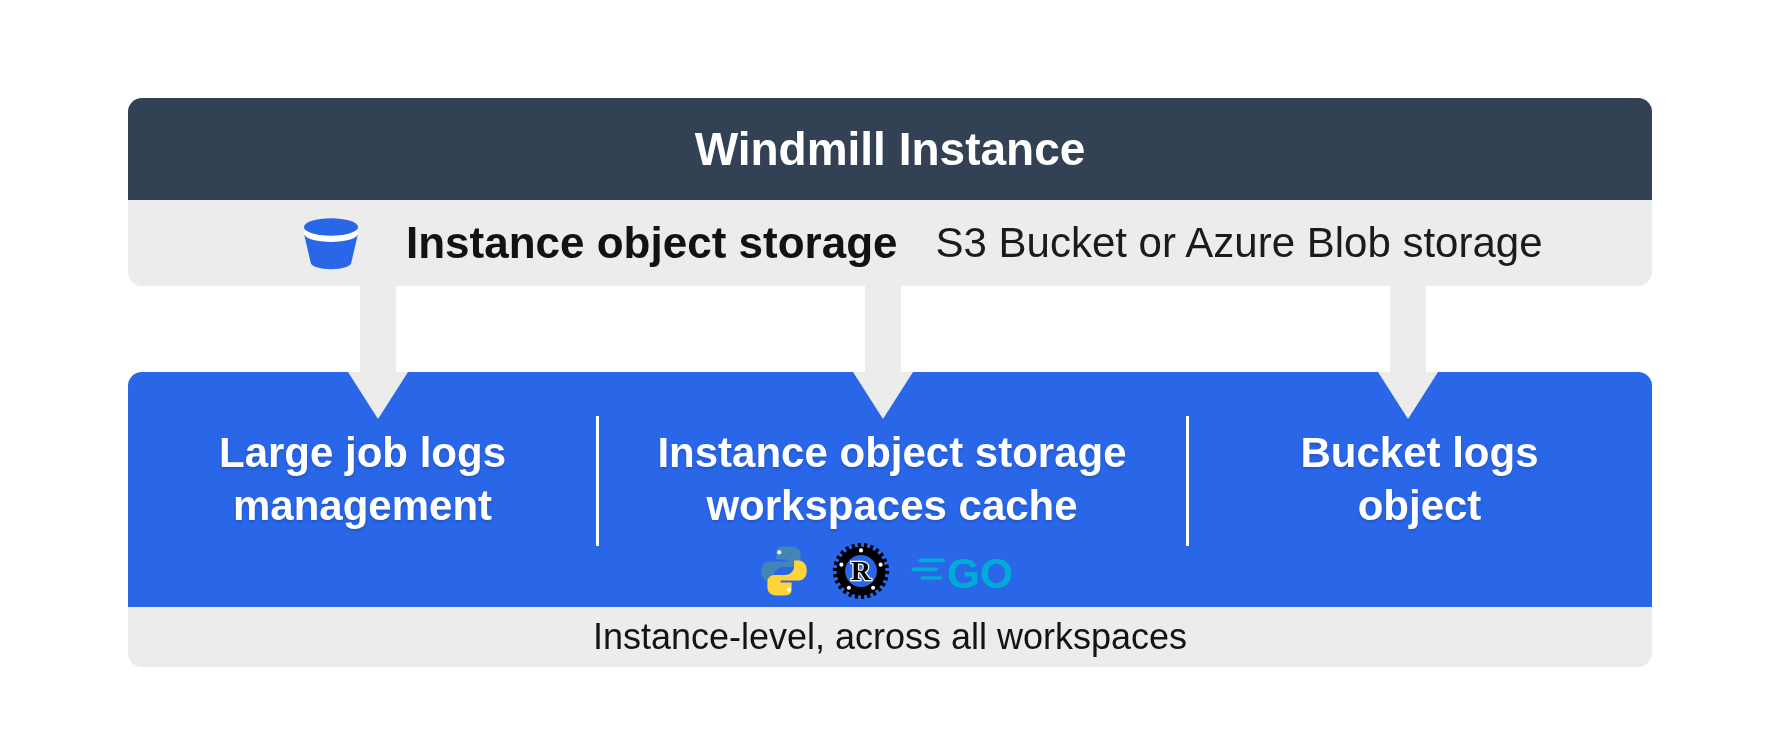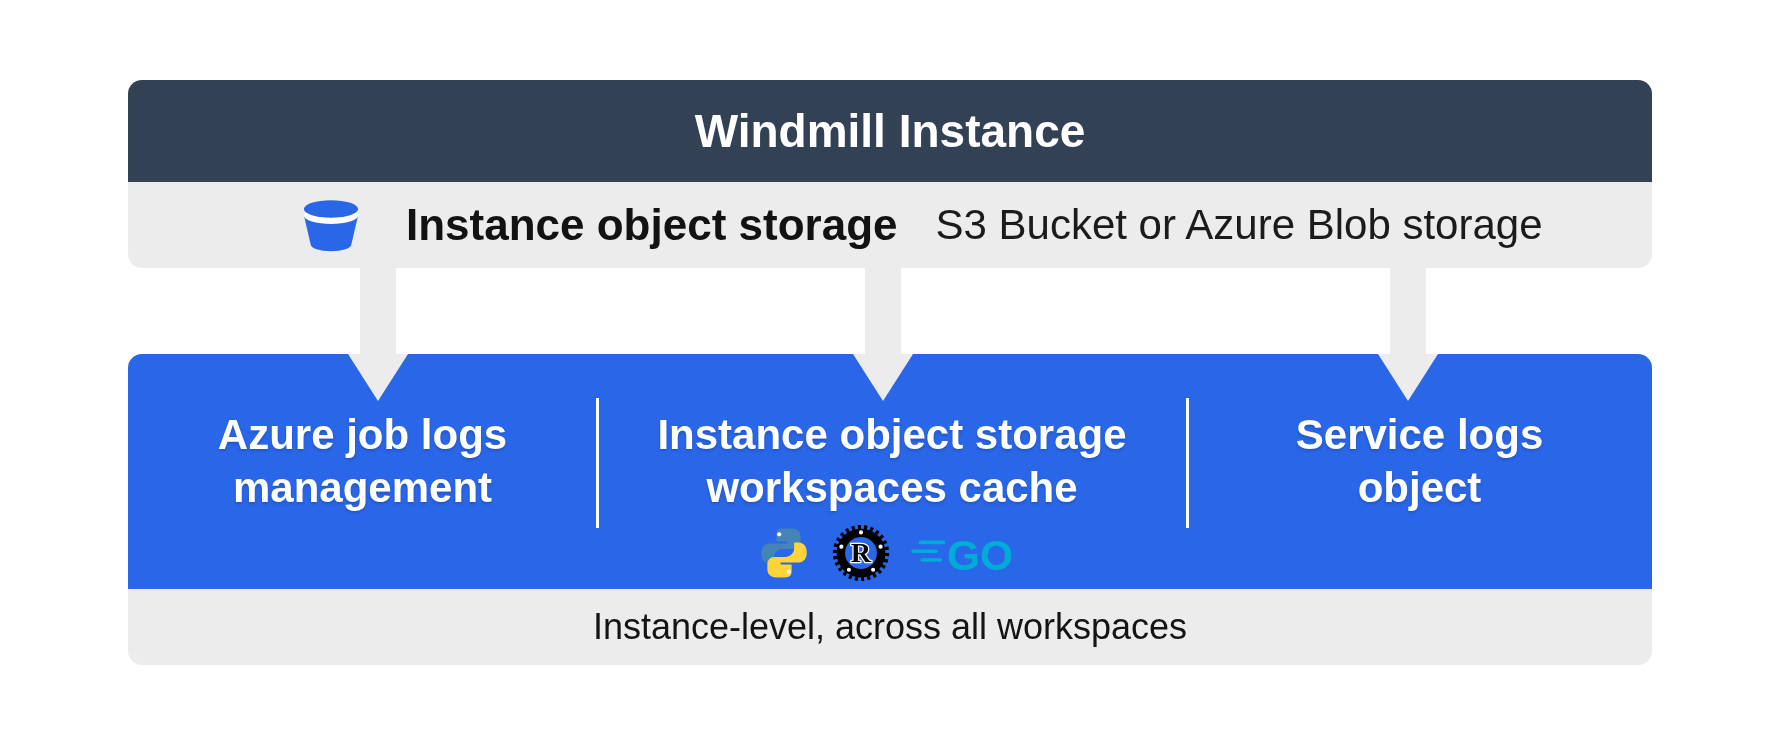--- a/index.html
+++ b/index.html
@@ -2,21 +2,21 @@
 <html><head>
 <meta charset="utf-8">
 <style>
   html, body { margin: 0; padding: 0; background: #ffffff; }
   body {
     width: 1780px; height: 743px; position: relative; overflow: hidden;
     font-family: "Liberation Sans", "DejaVu Sans", sans-serif;
   }
   .canvas { position: absolute; inset: 0; background: #ffffff; border-radius: 28px; }
 
-  .panel { position: absolute; left: 128px; top: 80px; width: 1524px; }
+  .panel { position: absolute; left: 128px; top: 98px; width: 1524px; }
 
   
   .header {
     height: 102px; background: #334155; border-radius: 14px 14px 0 0;
     display: flex; align-items: center; justify-content: center;
   }
   .header-title { color: #ffffff; font-size: 46px; font-weight: 700; }
 
   
   .storage-bar {
@@ -59,21 +59,21 @@
   .vdivider { position: absolute; top: 44px; width: 3px; height: 130px; background: #ffffff; }
   .vdivider-1 { left: 468px; } .vdivider-2 { left: 1058px; }
 
   .lang-row { display: flex; align-items: center; gap: 20px; margin-top: 8px; height: 60px; }
   .python-svg { width: 54px; height: 56px; }
   .rust-svg { width: 60px; height: 60px; }
   .go-svg { width: 116px; height: 46px; }
 
   
   .footer-bar {
-    height: 76px; background: #ececec; border-radius: 0 0 14px 14px;
+    height: 60px; background: #ececec; border-radius: 0 0 14px 14px;
     display: flex; align-items: center; justify-content: center;
   }
   .footer-label { font-size: 36px; color: #141414; }
 </style>
 </head>
 <body>
 
 <div class="canvas">
   <div class="panel">
 
@@ -95,21 +95,21 @@
     <div class="connector-head head-left"></div>
     <div class="connector-stem stem-mid"></div>
     <div class="connector-head head-mid"></div>
     <div class="connector-stem stem-right"></div>
     <div class="connector-head head-right"></div>
 
     <div class="feature-box">
 
       <div class="feature-col col-1">
         <div class="feature-title">
-          <span>Azure job logs</span>
+          <span>Large job logs</span>
           <span>management</span>
         </div>
       </div>
 
       <div class="vdivider vdivider-1"></div>
 
       <div class="feature-col col-2">
         <div class="feature-title">
           <span>Instance object storage</span>
           <span>workspaces cache</span>
@@ -141,21 +141,21 @@
             <text x="40" y="45" font-family="Liberation Sans, DejaVu Sans, sans-serif" font-size="48" font-weight="bold" fill="#00acd7">GO</text>
           </svg>
 
         </div>
       </div>
 
       <div class="vdivider vdivider-2"></div>
 
       <div class="feature-col col-3">
         <div class="feature-title">
-          <span>Service logs</span>
+          <span>Bucket logs</span>
           <span>object</span>
         </div>
       </div>
 
     </div>
 
     <div class="footer-bar">
       <span class="footer-label">Instance-level, across all workspaces</span>
     </div>
 

